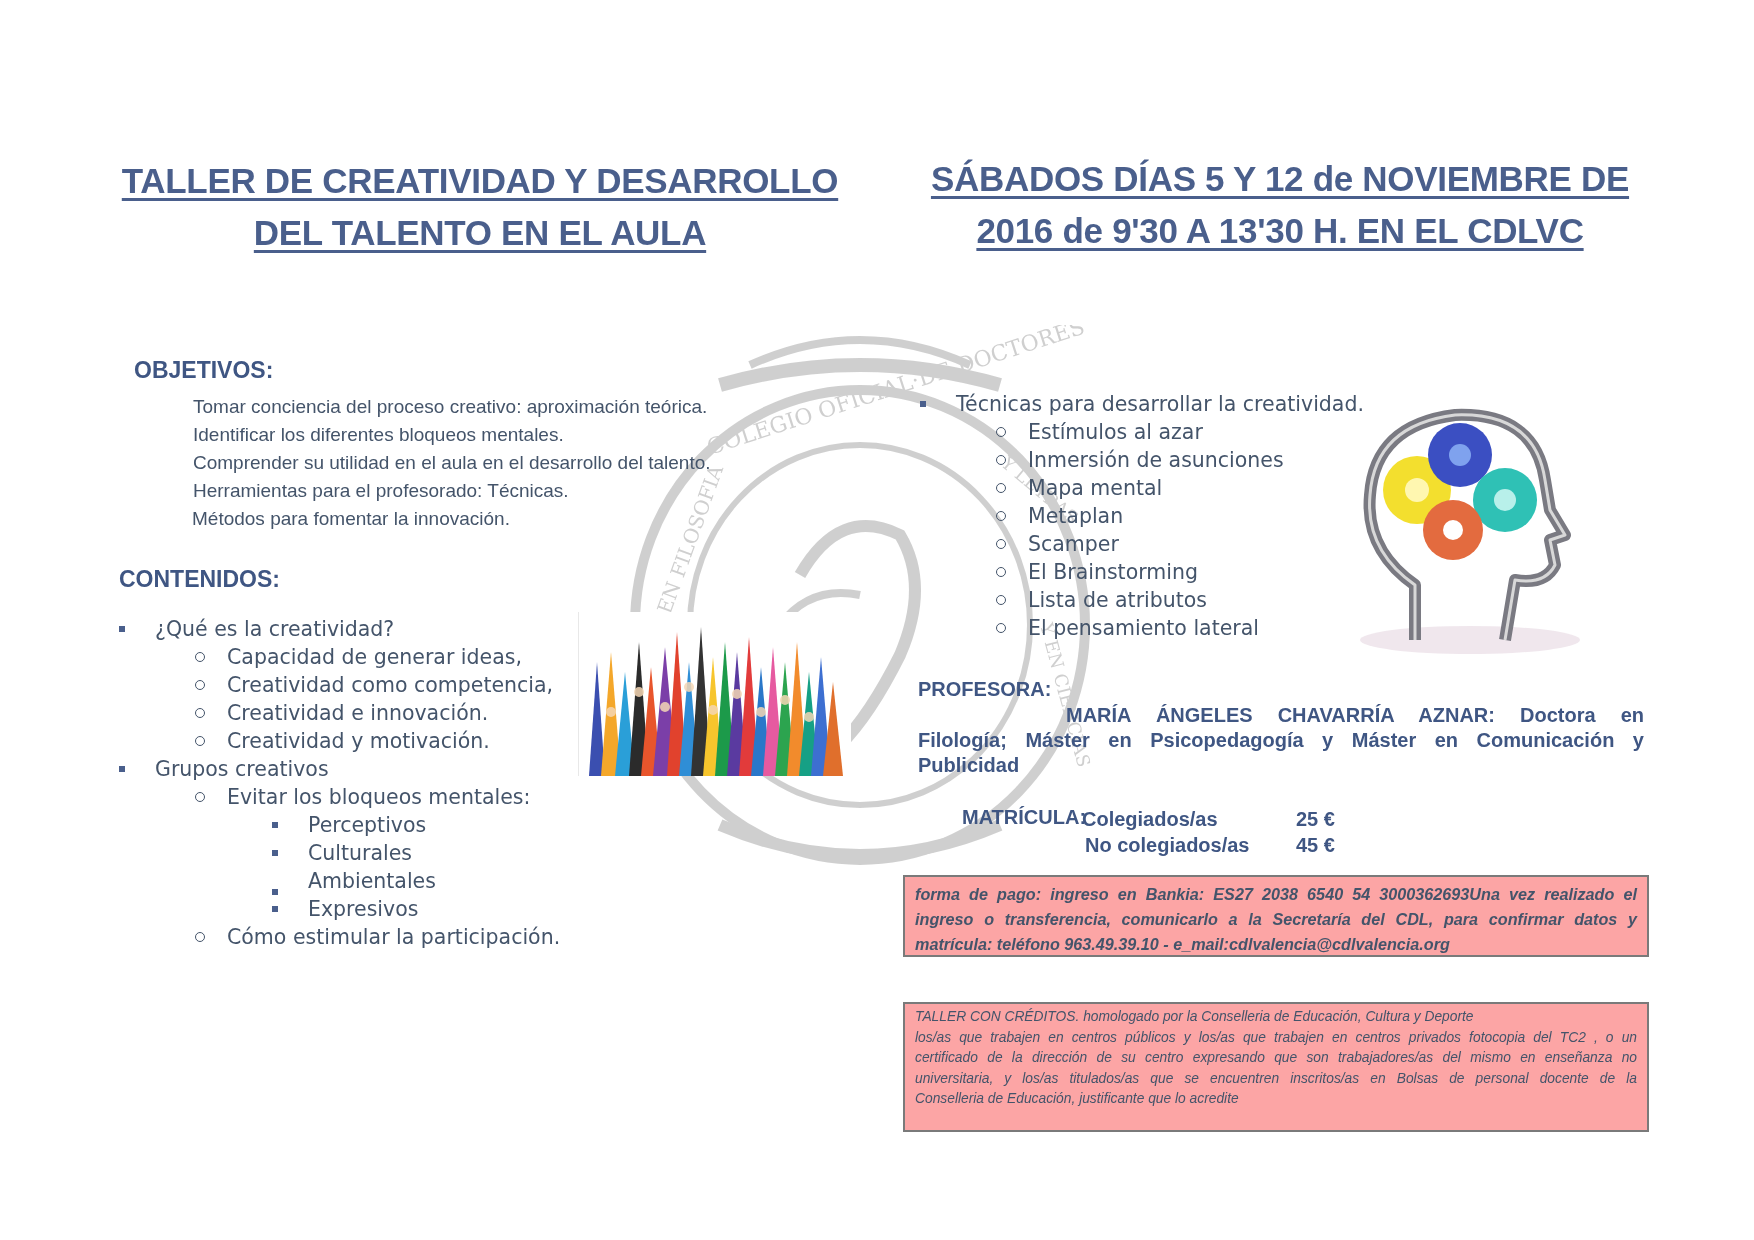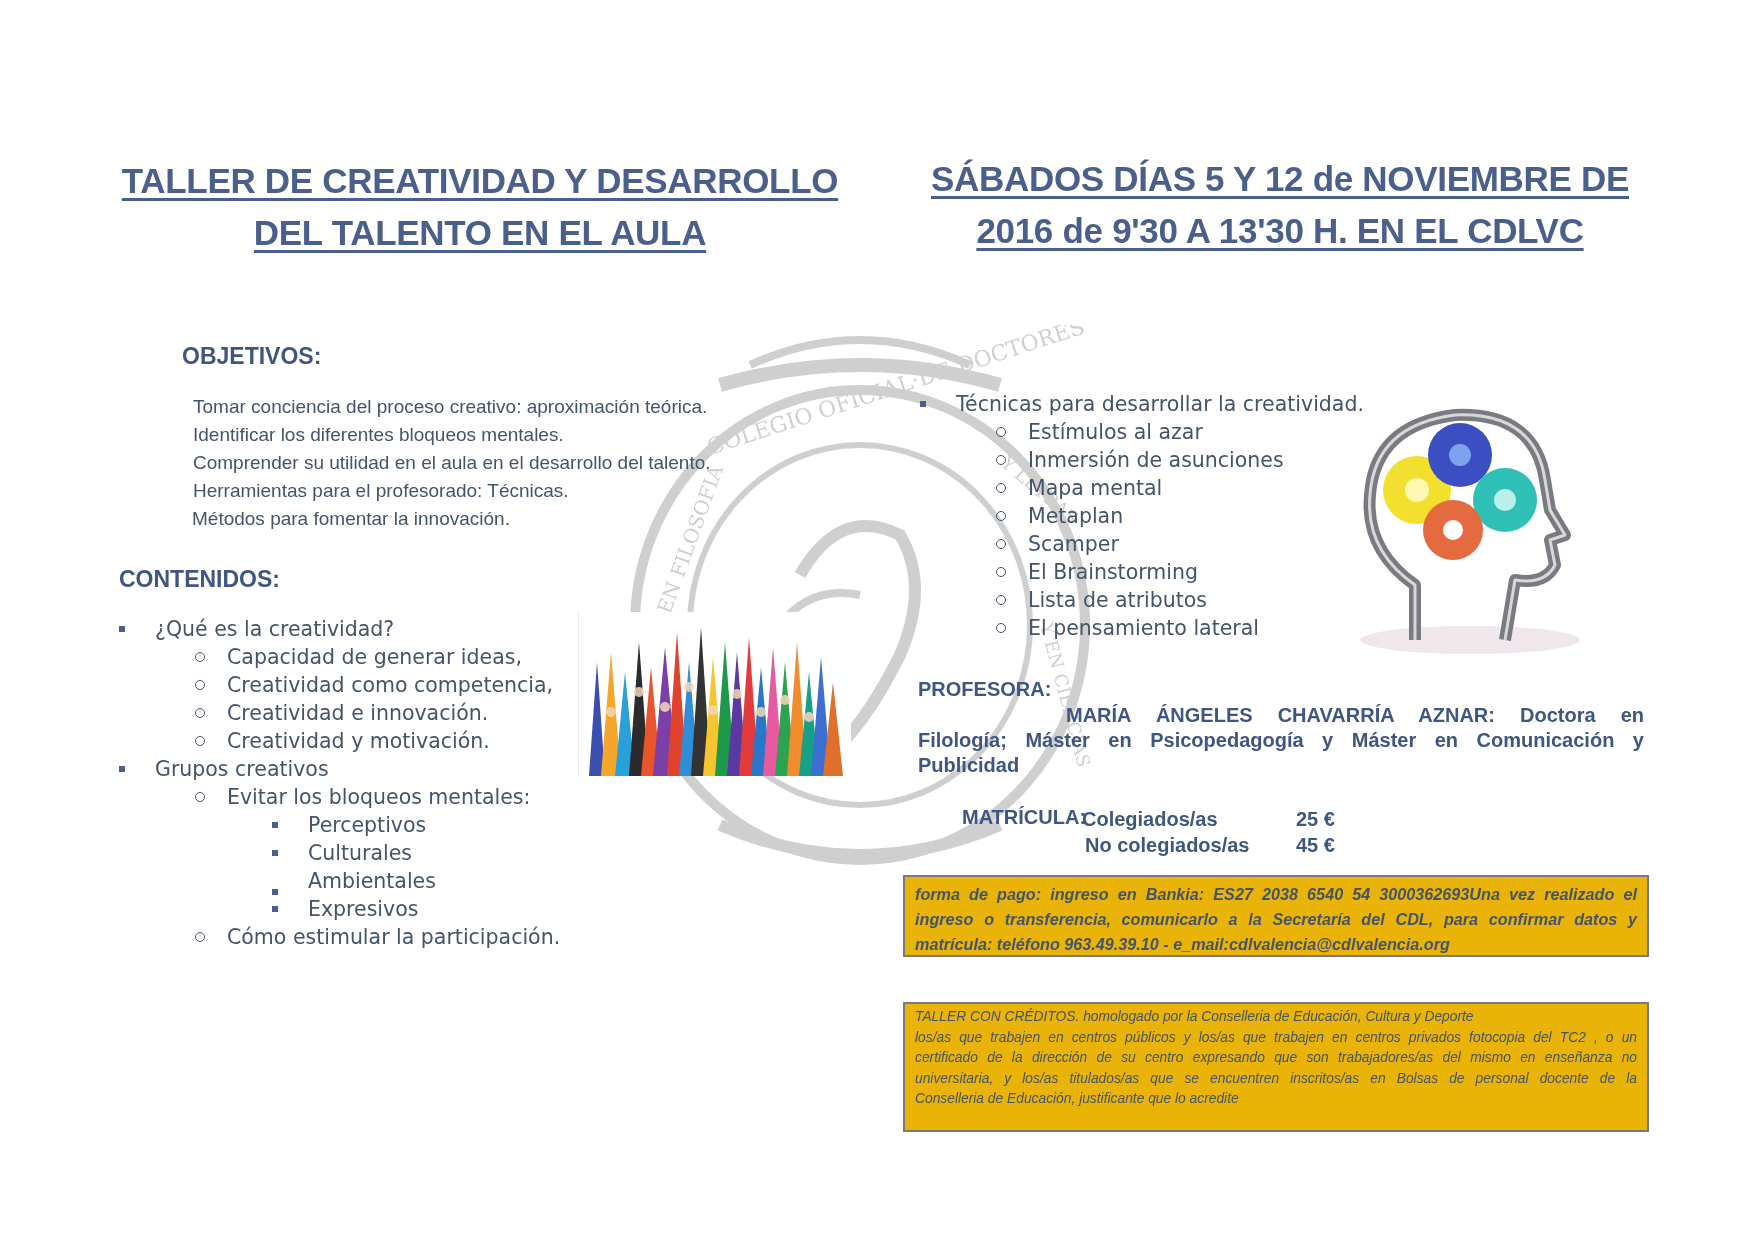--- a/index.html
+++ b/index.html
@@ -10,21 +10,21 @@
            color:#4a5f8c; text-decoration:underline; text-decoration-thickness:3px;
            text-underline-offset:5px; text-align:center; line-height:52px; letter-spacing:-0.3px; }
   .heading { font-weight:bold; font-size:23px; color:#3f5683; }
   .obj-list { font-size:19px; color:#44546a; line-height:28px; }
   .tahoma { font-family:"DejaVu Sans", sans-serif; }
   .list { font-size:20.5px; color:#44546a; line-height:28px; }
   .row { display:flex; align-items:center; height:28px; }
   .sq { display:inline-block; width:6px; height:6px; background:#4a5f8c; }
   .circ { display:inline-block; width:10px; height:10px; border:1.5px solid #44546a; border-radius:50%; box-sizing:border-box; }
   .bold-s { font-weight:bold; font-size:20px; color:#3f5683; }
-  .box { border:2px solid #7a7a7a; box-sizing:border-box; background:#eab308; }
+  .box { border:2px solid #7a7a7a; box-sizing:border-box; background:#fca5a5; }
   .pay { font-weight:bold; font-style:italic; font-size:16.2px; color:#44546a; line-height:25px; text-align:justify; padding:5px 10px 0 10px; }
   .cred { font-style:italic; font-size:13.8px; color:#44546a; line-height:20.5px; text-align:justify; padding:3px 10px 0 10px; }
   .justify-last { text-align-last:justify; }
   .watermark { opacity:0.55; }
 </style>
 </head>
 <body>
 
 <div class="abs watermark" style="left:600px; top:325px; width:520px; height:560px;">
   <svg width="520" height="560" viewBox="0 0 520 560">
@@ -46,21 +46,21 @@
 
 <div class="abs title" style="left:100px; top:155px; width:760px;">
   <div>TALLER DE CREATIVIDAD Y DESARROLLO</div>
   <div>DEL TALENTO EN EL AULA</div>
 </div>
 <div class="abs title" style="left:900px; top:153px; width:760px;">
   <div>SÁBADOS DÍAS 5 Y  12 de NOVIEMBRE DE</div>
   <div>2016 de 9'30 A 13'30 H. EN EL CDLVC</div>
 </div>
 
-<div class="abs heading" style="left:134px; top:343px;margin-left:48px;">OBJETIVOS:</div>
+<div class="abs heading" style="left:134px; top:357px;">OBJETIVOS:</div>
 <div class="abs obj-list" style="left:193px; top:393px;">
   <div>Tomar conciencia del proceso creativo: aproximación teórica.</div>
   <div>Identificar los diferentes bloqueos mentales.</div>
   <div>Comprender su utilidad en el aula en el desarrollo del talento.</div>
   <div>Herramientas para el profesorado: Técnicas.</div>
   <div style="margin-left:-1px;">Métodos para fomentar la innovación.</div>
 </div>
 
 <div class="abs heading" style="left:119px; top:566px;">CONTENIDOS:</div>
 

